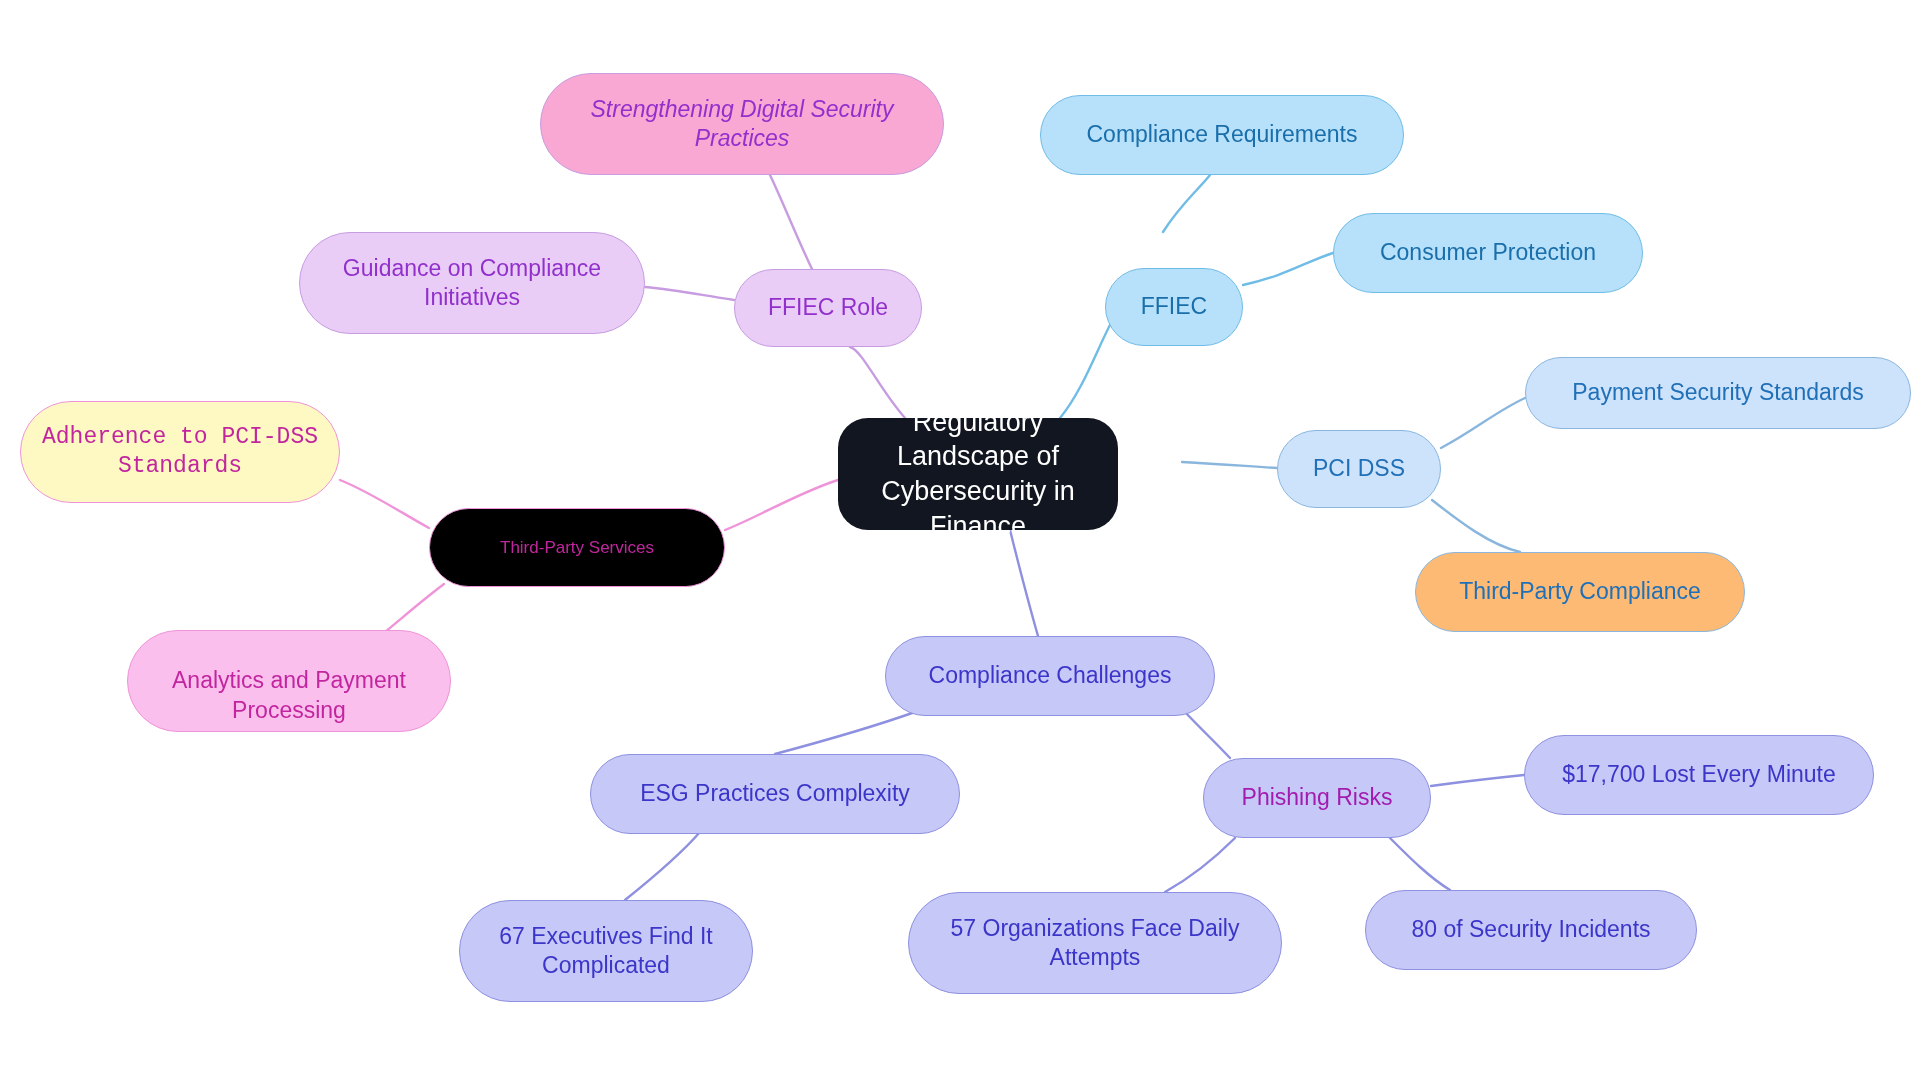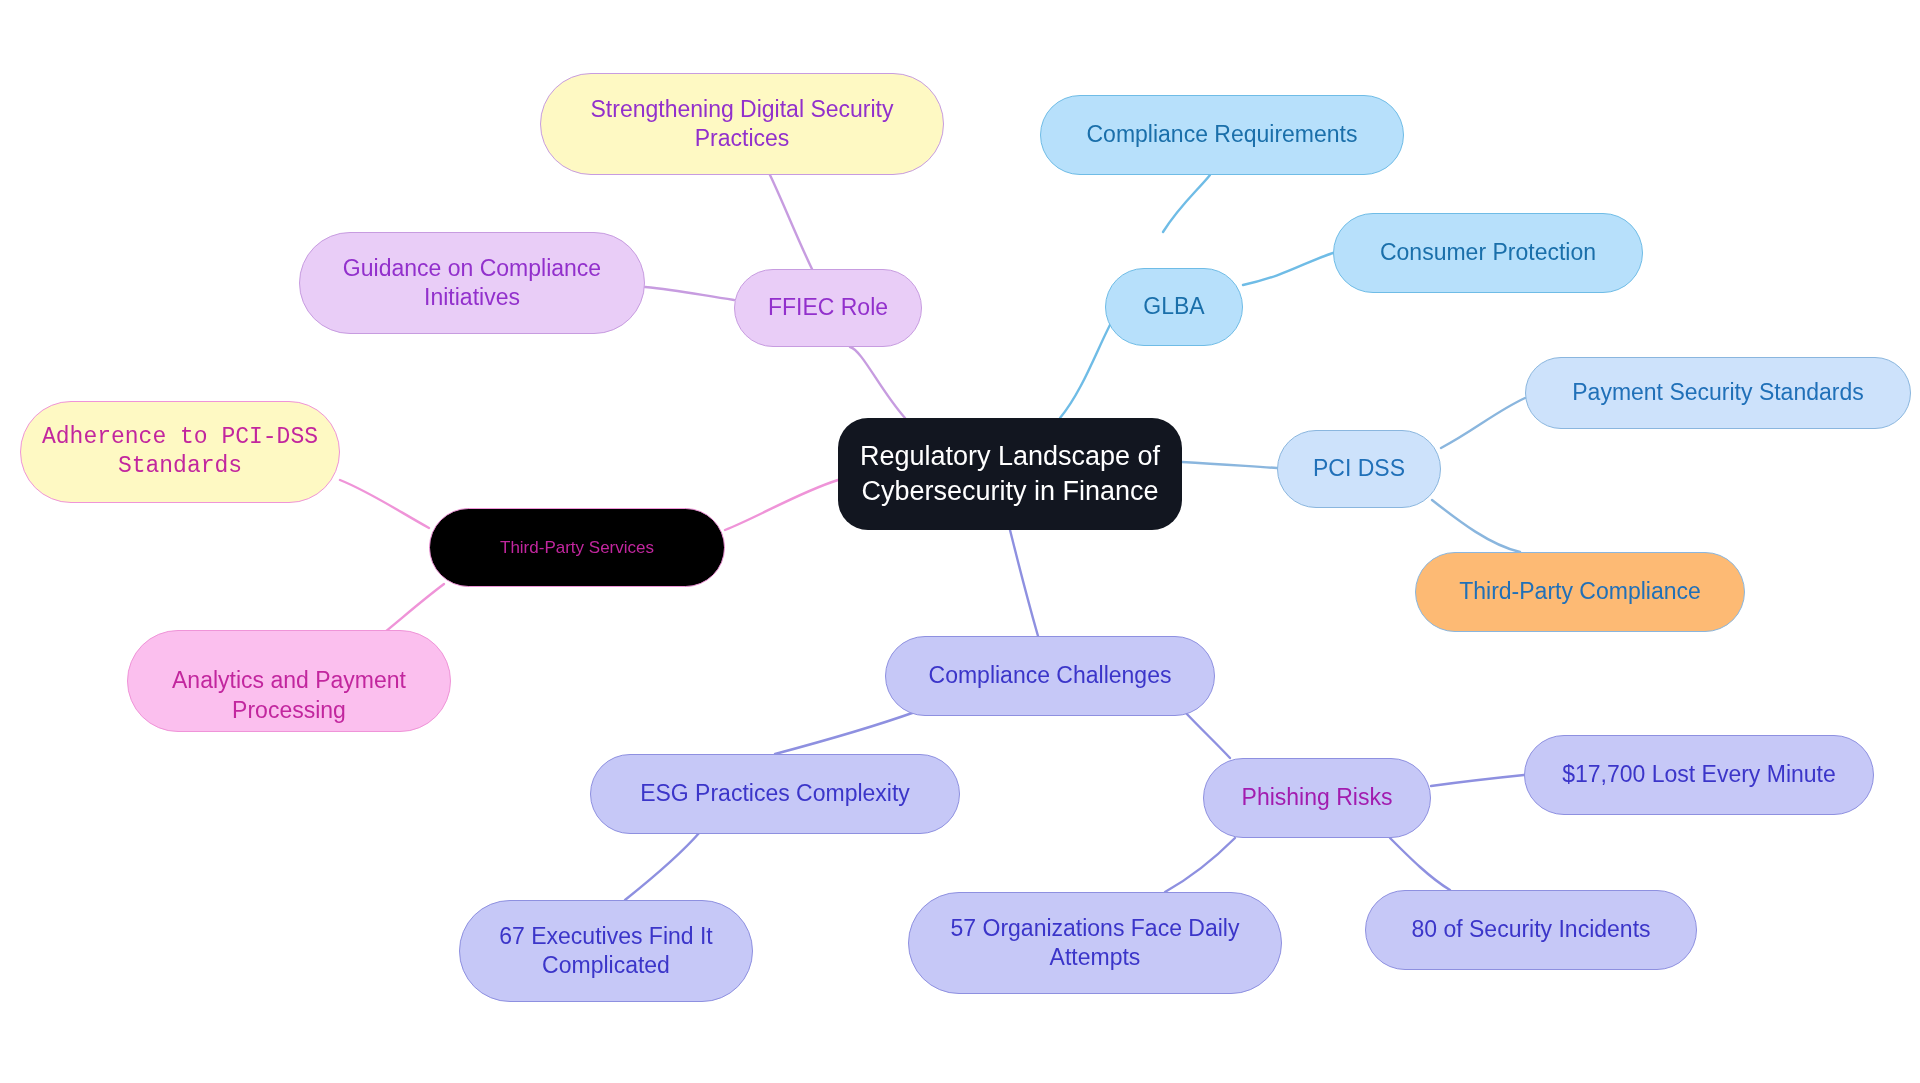--- a/index.html
+++ b/index.html
@@ -61,41 +61,41 @@
       <path d="M 1235,838 C 1215,858 1190,878 1165,892" stroke="#8e90e0" stroke-width="2.4" fill="none" stroke-linecap="round"></path>
       <path d="M 1390,838 C 1410,858 1430,878 1450,890" stroke="#8e90e0" stroke-width="2.4" fill="none" stroke-linecap="round"></path>
       <path d="M 838,480 C 800,492 760,516 725,530" stroke="#ef94d8" stroke-width="2.4" fill="none" stroke-linecap="round"></path>
       <path d="M 429,528 C 400,512 370,492 340,480" stroke="#ef94d8" stroke-width="2.4" fill="none" stroke-linecap="round"></path>
       <path d="M 444,584 C 420,602 400,620 380,636" stroke="#ef94d8" stroke-width="2.4" fill="none" stroke-linecap="round"></path>
       <path d="M 905,418 C 880,390 862,350 850,347" stroke="#c79ce0" stroke-width="2.4" fill="none" stroke-linecap="round"></path>
       <path d="M 812,269 C 798,240 782,200 770,175" stroke="#c79ce0" stroke-width="2.4" fill="none" stroke-linecap="round"></path>
       <path d="M 734,300 C 700,295 678,290 645,287" stroke="#c79ce0" stroke-width="2.4" fill="none" stroke-linecap="round"></path>
     </svg>
   <div id="nodes-layer">
-      <div class="node root" style="left: 838px; top: 418px; width: 344px; height: 112px; background: rgb(18, 22, 32); color: rgb(255, 255, 255); border-color: rgb(18, 22, 32); font-size: 27px;"><span>Regulatory Landscape of
+      <div class="node root" style="left: 838px; top: 418px; width: 280px; height: 112px; background: rgb(18, 22, 32); color: rgb(255, 255, 255); border-color: rgb(18, 22, 32); font-size: 27px;"><span>Regulatory Landscape of
 Cybersecurity in Finance</span></div>
-      <div class="node" style="left: 1105px; top: 268px; width: 138px; height: 78px; background: rgb(183, 224, 251); color: rgb(26, 111, 170); border-color: rgb(111, 188, 230); font-size: 23px;"><span>GLBA</span></div>
+      <div class="node" style="left: 1105px; top: 268px; width: 138px; height: 78px; background: rgb(183, 224, 251); color: rgb(26, 111, 170); border-color: rgb(111, 188, 230); font-size: 23px;"><span>FFIEC</span></div>
       <div class="node" style="left: 1040px; top: 95px; width: 364px; height: 80px; background: rgb(183, 224, 251); color: rgb(26, 111, 170); border-color: rgb(111, 188, 230); font-size: 23px;"><span>Compliance Requirements</span></div>
       <div class="node" style="left: 1333px; top: 213px; width: 310px; height: 80px; background: rgb(183, 224, 251); color: rgb(26, 111, 170); border-color: rgb(111, 188, 230); font-size: 23px;"><span>Consumer Protection</span></div>
       <div class="node" style="left: 1277px; top: 430px; width: 164px; height: 78px; background: rgb(205, 226, 251); color: rgb(32, 112, 184); border-color: rgb(138, 182, 222); font-size: 23px;"><span>PCI DSS</span></div>
       <div class="node" style="left: 1525px; top: 357px; width: 386px; height: 72px; background: rgb(205, 226, 251); color: rgb(32, 112, 184); border-color: rgb(138, 182, 222); font-size: 23px;"><span>Payment Security Standards</span></div>
       <div class="node" style="left: 1415px; top: 552px; width: 330px; height: 80px; background: #fdba74; color: rgb(32, 112, 184); border-color: rgb(138, 182, 222); font-size: 23px;"><span>Third-Party Compliance</span></div>
       <div class="node" style="left: 885px; top: 636px; width: 330px; height: 80px; background: rgb(198, 200, 247); color: rgb(59, 53, 201); border-color: rgb(142, 144, 224); font-size: 23px;"><span>Compliance Challenges</span></div>
       <div class="node" style="left: 590px; top: 754px; width: 370px; height: 80px; background: rgb(198, 200, 247); color: rgb(59, 53, 201); border-color: rgb(142, 144, 224); font-size: 23px;"><span>ESG Practices Complexity</span></div>
       <div class="node" style="left: 459px; top: 900px; width: 294px; height: 102px; background: rgb(198, 200, 247); color: rgb(59, 53, 201); border-color: rgb(142, 144, 224); font-size: 23px;"><span>67 Executives Find It
 Complicated</span></div>
       <div class="node" style="left: 1203px; top: 758px; width: 228px; height: 80px; background: rgb(198, 200, 247); color: #a21caf; border-color: rgb(142, 144, 224); font-size: 23px;"><span>Phishing Risks</span></div>
       <div class="node" style="left: 1524px; top: 735px; width: 350px; height: 80px; background: rgb(198, 200, 247); color: rgb(59, 53, 201); border-color: rgb(142, 144, 224); font-size: 23px;"><span>$17,700 Lost Every Minute</span></div>
       <div class="node" style="left: 908px; top: 892px; width: 374px; height: 102px; background: rgb(198, 200, 247); color: rgb(59, 53, 201); border-color: rgb(142, 144, 224); font-size: 23px;"><span>57 Organizations Face Daily
 Attempts</span></div>
       <div class="node" style="left: 1365px; top: 890px; width: 332px; height: 80px; background: rgb(198, 200, 247); color: rgb(59, 53, 201); border-color: rgb(142, 144, 224); font-size: 23px;"><span>80 of Security Incidents</span></div>
       <div class="node" style="left: 429px; top: 508px; width: 296px; height: 79px; background: #000000; color: rgb(194, 38, 158); border-color: rgb(239, 148, 216); font-size: 17px;"><span>Third-Party Services</span></div>
       <div class="node" style="left: 20px; top: 401px; width: 320px; height: 102px; background: #fef9c3; color: rgb(194, 38, 158); border-color: rgb(239, 148, 216); font-size: 23px; font-family: Liberation Mono, monospace;"><span>Adherence to PCI-DSS
 Standards</span></div>
       <div class="node" style="left: 127px; top: 630px; width: 324px; height: 102px; background: rgb(251, 191, 238); color: rgb(194, 38, 158); border-color: rgb(239, 148, 216); font-size: 23px; align-items: flex-end;"><span>Analytics and Payment
 Processing</span></div>
       <div class="node" style="left: 734px; top: 269px; width: 188px; height: 78px; background: rgb(233, 205, 247); color: rgb(146, 48, 204); border-color: rgb(199, 156, 224); font-size: 23px;"><span>FFIEC Role</span></div>
-      <div class="node" style="left: 540px; top: 73px; width: 404px; height: 102px; background: #fef9c3; color: rgb(146, 48, 204); border-color: rgb(199, 156, 224); font-size: 23px;"><span>Strengthening Digital Security
+      <div class="node" style="left: 540px; top: 73px; width: 404px; height: 102px; background: #f9a8d4; color: rgb(146, 48, 204); border-color: rgb(199, 156, 224); font-size: 23px; font-style: italic;"><span>Strengthening Digital Security
 Practices</span></div>
       <div class="node" style="left: 299px; top: 232px; width: 346px; height: 102px; background: rgb(233, 205, 247); color: rgb(146, 48, 204); border-color: rgb(199, 156, 224); font-size: 23px;"><span>Guidance on Compliance
 Initiatives</span></div>
     </div>
 </div>
 
 </body></html>

